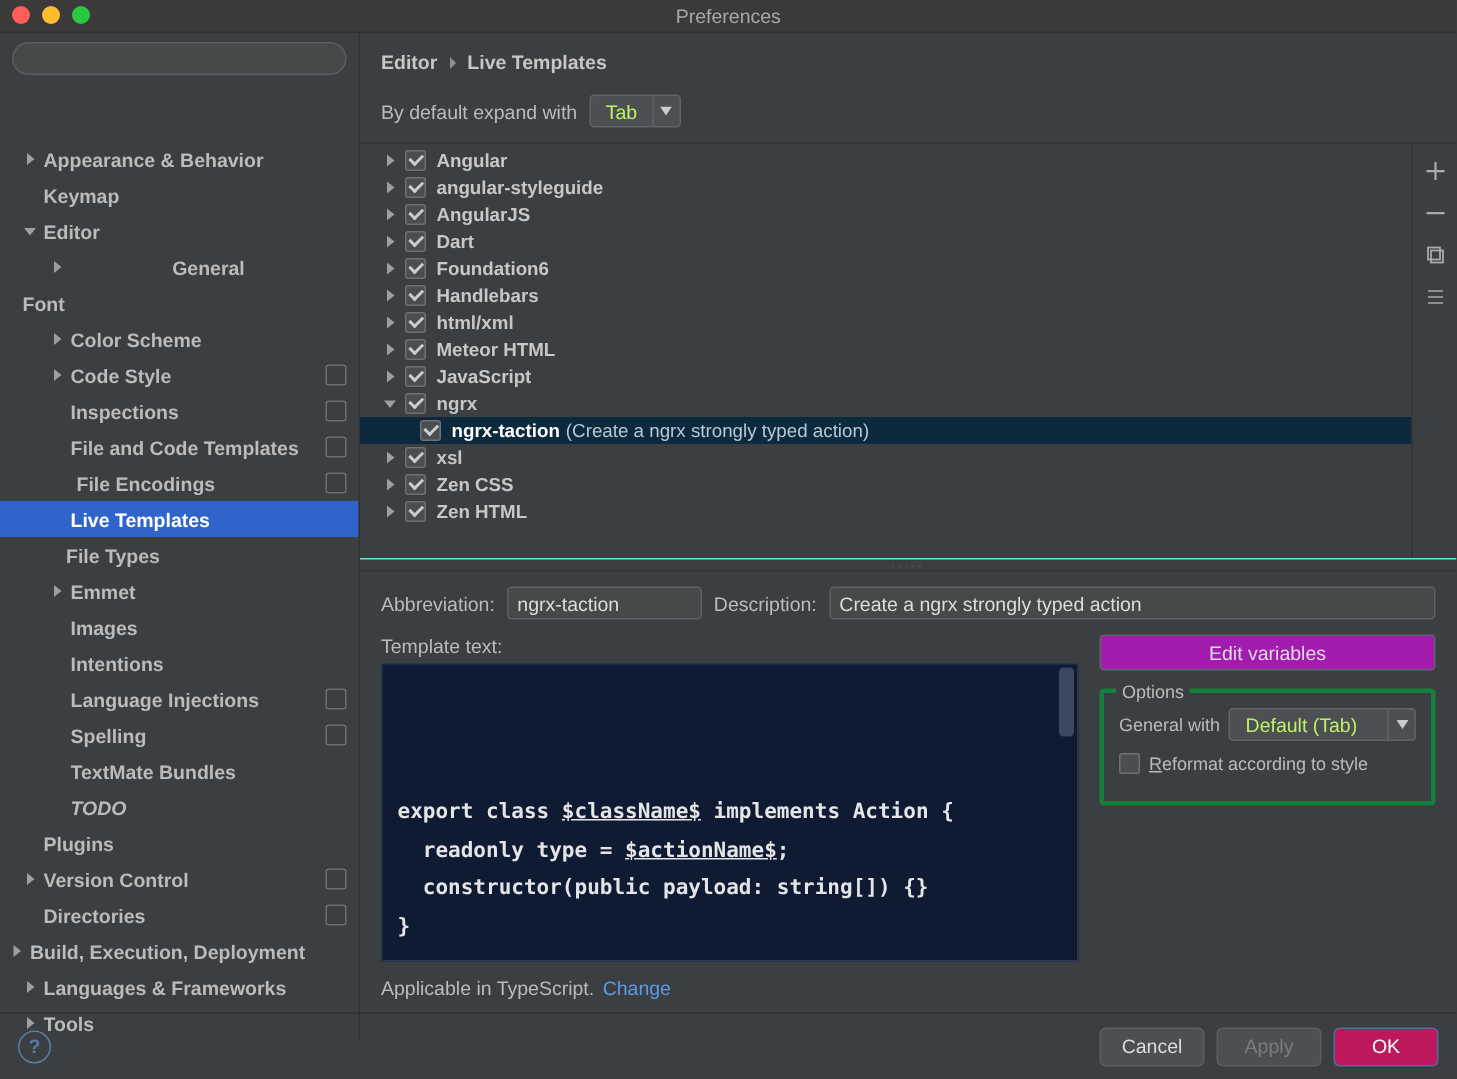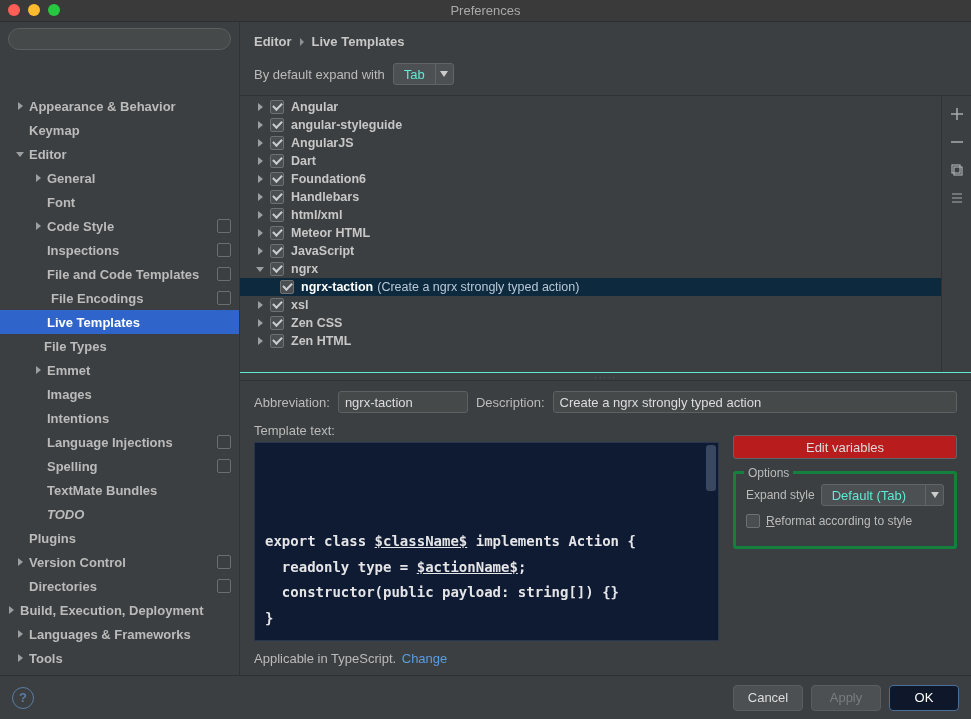--- a/index.html
+++ b/index.html
@@ -105,21 +105,21 @@
     font-size: 13px;
     color: #bbbbbb;
   }
   .select {
     height: 22px;
     background: #4c5052;
     border: 1px solid #616466;
     border-radius: 3px;
     display: inline-flex; align-items: center;
   }
-  .select .sel-text { padding: 0 10px; color: #5eead4; font-size: 13px; }
+  .select .sel-text { padding: 0 10px; color: #bef264; font-size: 13px; }
   .select .sel-btn {
     width: 18px; height: 100%;
     border-left: 1px solid #616466;
     display: flex; align-items: center; justify-content: center;
     color: #ccc;
   }
 
   .list-zone {
     display: grid;
     grid-template-columns: 1fr 30px;
@@ -231,28 +231,27 @@
   .code .var { text-decoration: underline; }
   .code .scrollbar {
     position: absolute; right: 2px; top: 2px;
     width: 10px; height: 46px;
     background: #3a4760;
     border-radius: 3px;
   }
   .tmpl-right { display: flex; flex-direction: column; }
   .btn {
     height: 24px;
-    background: #b91c1c;
+    background: #a21caf;
     border: 1px solid #616466;
     border-radius: 3px;
     color: #ddd;
     font-size: 13px;
     display: flex; align-items: center; justify-content: center;
     cursor: default;
-    margin-top: 12px;
   }
   .options {
     margin-top: 12px;
     border: 3px solid #15803d;
     border-radius: 3px;
     padding: 10px 10px;
     position: relative;
   }
   .options .legend {
     position: absolute; top: -8px; left: 8px;
@@ -297,21 +296,21 @@
     margin-left: 8px;
     border-radius: 4px;
     font-size: 13px;
     display: flex; align-items: center; justify-content: center;
     border: 1px solid #5a5d5f;
     background: #4c5052;
     color: #ddd;
   }
   .footer .fbtn.disabled { color: #7a7d7f; }
   .footer .fbtn.primary {
-    background: #0f172a; border-color: #4a6f9a; color: #fff;
+    background: #be185d; border-color: #4a6f9a; color: #fff;
   }
 </style>
 </head>
 <body>
 
 <div class="titlebar">
   <div class="traffic">
     <div class="dot r"></div>
     <div class="dot y"></div>
     <div class="dot g"></div>
@@ -345,31 +344,39 @@
           <span class="label">Keymap</span>
         </div>
         <div class="tree-row bold" style="padding-left: 14px;">
           <span class="arrow">
             <svg viewBox="0 0 8 8" fill="currentColor">
               <path d="M0 2 L8 2 L4 7 Z"></path>
             </svg>
           </span>
           <span class="label">Editor</span>
         </div>
-        <div class="tree-row" style="padding-left: 32px;">
+        <div class="tree-row" style="padding-left: 32px; text-align: center;">
           <span class="arrow">
             <svg viewBox="0 0 8 8" fill="currentColor">
               <path d="M2 0 L7 4 L2 8 Z"></path>
             </svg>
           </span>
           <span class="label">General</span>
         </div>
-        <div class="tree-row" style="padding-left: 32px;">
+        <div class="tree-row" style="">
           <span class="arrow"></span>
           <span class="label">Font</span>
+        </div>
+        <div class="tree-row" style="padding-left: 32px;">
+          <span class="arrow">
+            <svg viewBox="0 0 8 8" fill="currentColor">
+              <path d="M2 0 L7 4 L2 8 Z"></path>
+            </svg>
+          </span>
+          <span class="label">Color Scheme</span>
         </div>
         <div class="tree-row" style="padding-left: 32px;">
           <span class="arrow">
             <svg viewBox="0 0 8 8" fill="currentColor">
               <path d="M2 0 L7 4 L2 8 Z"></path>
             </svg>
           </span>
           <span class="label">Code Style</span>
           <span class="badge-icon"></span>
         </div>
@@ -665,21 +672,21 @@
           <span class="tmpl-label">Template text:</span>
           <div class="code" id="code">
             <div class="scrollbar"></div>
           <div>export class <span class="var">$className$</span> implements Action {</div><div>  readonly type = <span class="var">$actionName$</span>;</div><div>  constructor(public payload: string[]) {}</div><div>}</div></div>
         </div>
         <div class="tmpl-right">
           <div class="btn">Edit variables</div>
           <div class="options">
             <span class="legend">Options</span>
             <div class="opt-row">
-              <span>Expand style</span>
+              <span>General with</span>
               <div class="select" style="flex:1">
                 <span class="sel-text" style="flex:1">Default (Tab)</span>
                 <span class="sel-btn">
                   <svg width="8" height="6" viewBox="0 0 8 6" fill="currentColor">
                       <path d="M0 0 L8 0 L4 6 Z"></path>
                     </svg>
                 </span>
               </div>
             </div>
             <div class="opt-row">

